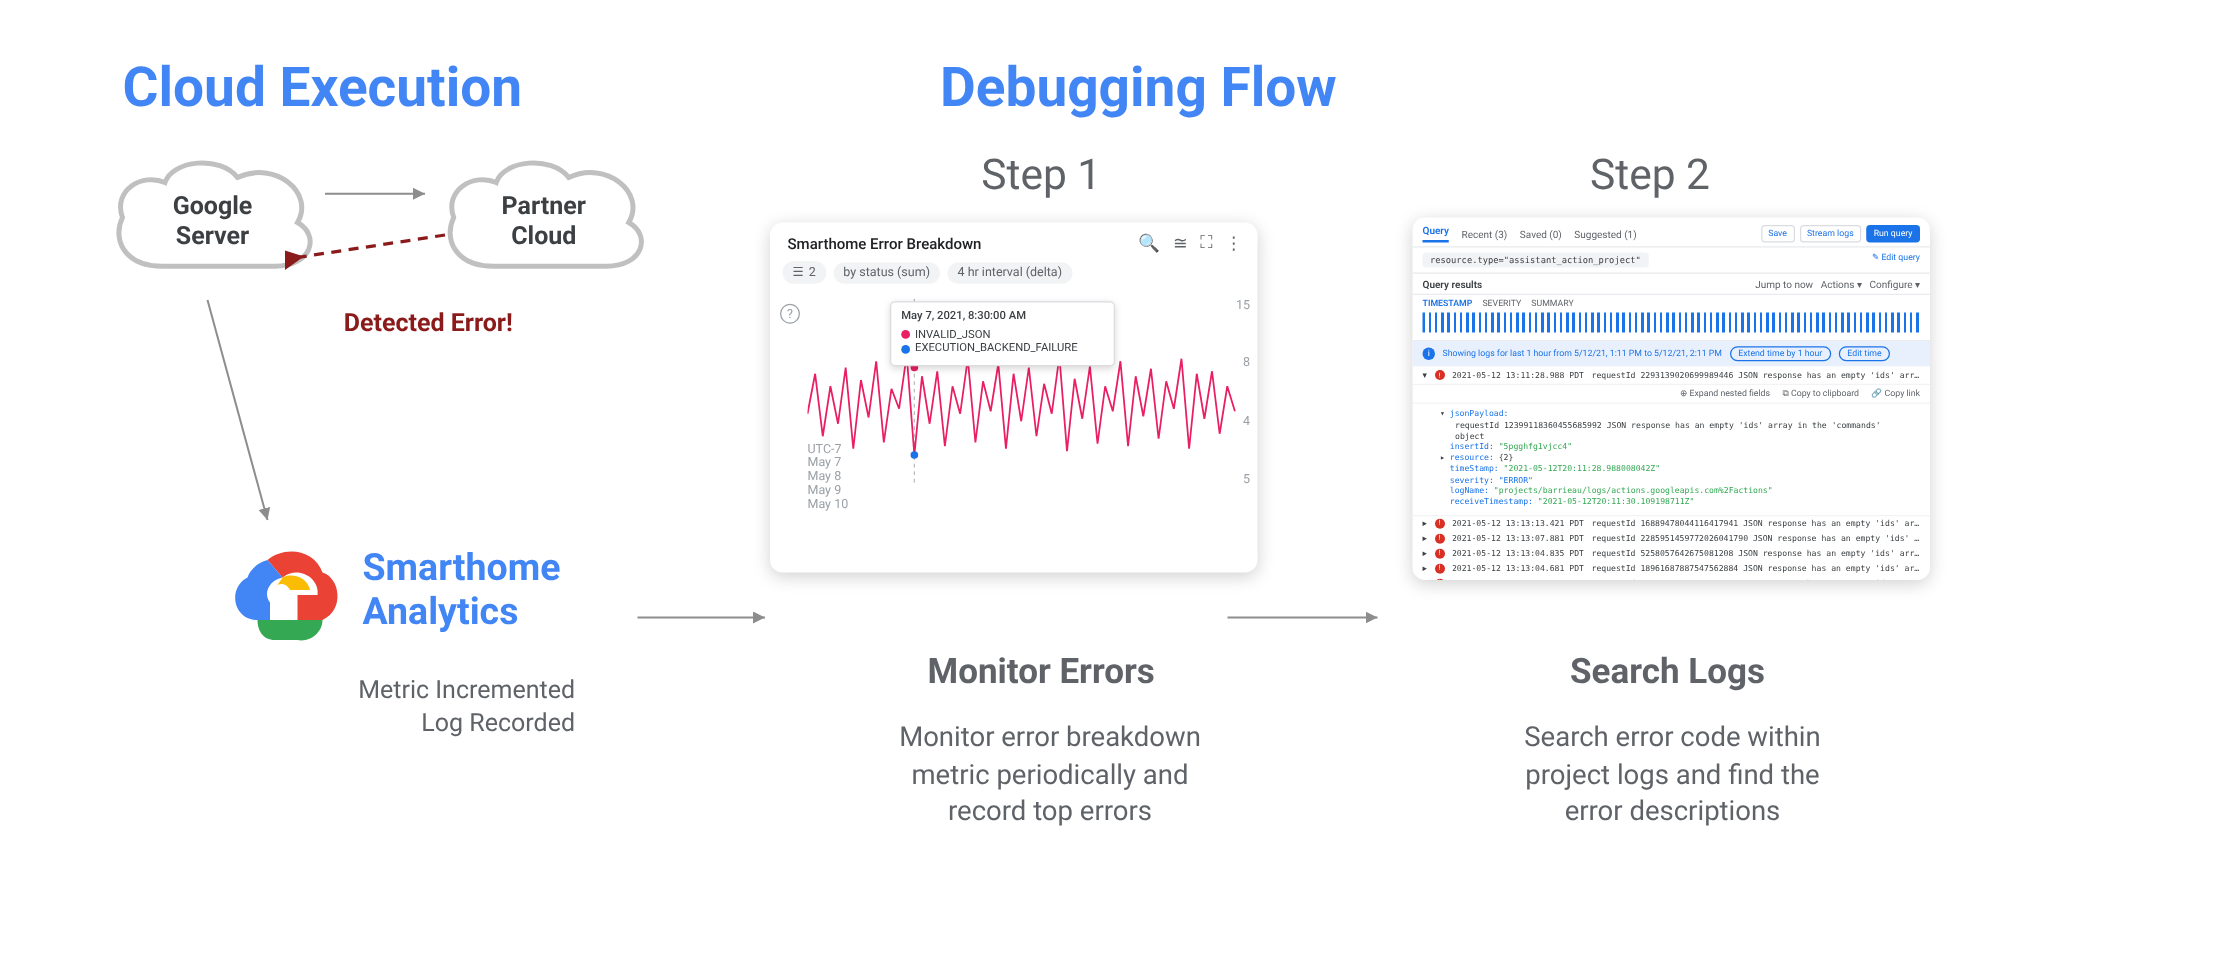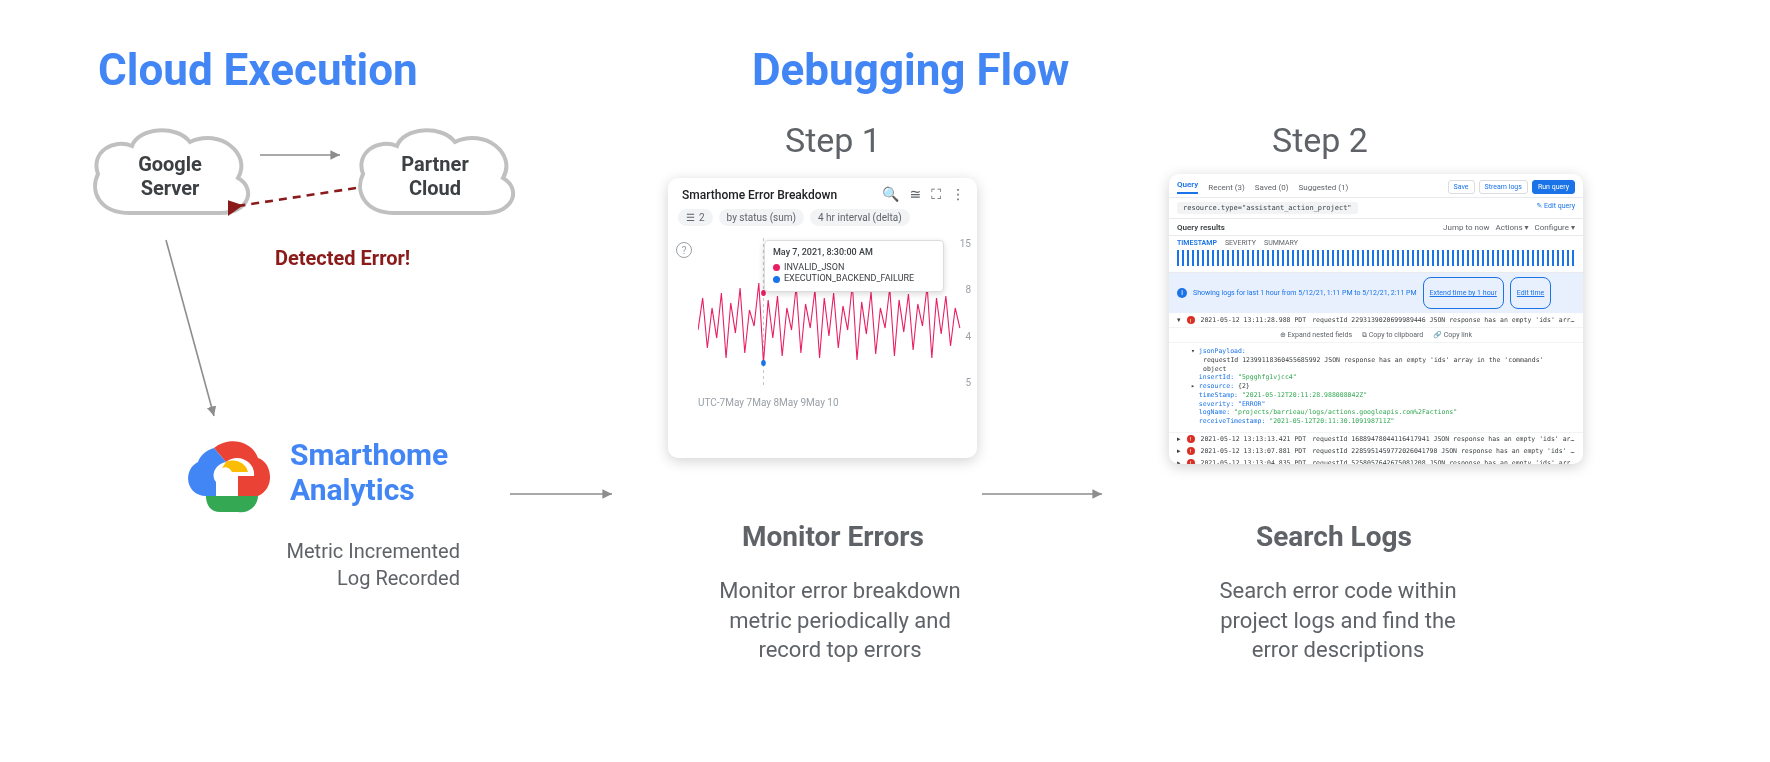--- a/index.html
+++ b/index.html
@@ -85,71 +85,71 @@
   position: absolute;
   line-height: 1.35;
 }
 .panel {
   position: absolute;
   border-radius: 10px;
   box-shadow: 0 3px 14px rgba(0,0,0,0.18);
   background: #fff;
   overflow: hidden;
 }
-.chart-panel { width: 309px; height: 280px; left: 668px; top: 178px; }
+.chart-panel { width: 390px; height: 280px; left: 616px; top: 178px; }
 .chart-head {
   display: flex; align-items: center; justify-content: space-between;
   padding: 8px 12px 2px 14px;
 }
 .chart-title { font-size: 12px; color:#202124; font-weight:500; }
 .chart-icons { display:flex; gap:10px; color:#5f6368; font-size:14px; }
 .chip-row { display:flex; gap:6px; padding: 4px 10px 8px 10px; align-items:center; }
 .chip {
   background:#f1f3f4; color:#5f6368; font-size:10px;
   border-radius:12px; padding:3px 8px; display:inline-flex; align-items:center;
 }
 .chart-body { position:relative; height: 180px; padding: 4px 14px 0 30px; }
 .yticks { position:absolute; right:6px; top:4px; bottom:26px; display:flex; flex-direction:column; justify-content:space-between; font-size:10px; color:#9aa0a6; text-align:right;margin-left:41px; }
-.xlabels { position:absolute; left:30px; right:14px; bottom:6px; display:flex; font-size:10px; color:#9aa0a6; }
+.xlabels { position:absolute; left:30px; right:14px; bottom:6px; display:flex; justify-content:space-between; font-size:10px; color:#9aa0a6;flex-direction:column; }
 .qmark {
   position:absolute; left:8px; top:8px;
   width:16px; height:16px; border:1px solid #9aa0a6; border-radius:50%;
   font-size:10px; color:#9aa0a6; display:flex; align-items:center; justify-content:center;
 }
 .tooltip {
   position:absolute; left:96px; top:6px;
   background:#fff; border:1px solid #dadce0; border-radius:4px;
   box-shadow: 0 2px 6px rgba(0,0,0,0.15);
   padding:6px 8px; font-size:9px; color:#3c4043; line-height:1.3;
   min-width: 180px;
 }
 .leg-dot { display:inline-block; width:7px; height:7px; border-radius:50%; margin-right:4px; vertical-align:middle; }
 .leg-pink { background:#e91e63; }
 .leg-blue { background:#1a73e8; }
 
-.log-panel { width: 414px; height: 290px; left: 1169px; top: 174px; font-size: 7px; color:#3c4043; }
+.log-panel { width: 414px; height: 290px; left: 1130px; top: 174px; font-size: 7px; color:#3c4043; }
 .log-tabs { display:flex; gap:10px; padding:6px 8px 3px 8px; border-bottom:1px solid #e8eaed; align-items:center; font-size:8px; }
 .log-tab-active { color:#1a73e8; font-weight:600; border-bottom:2px solid #1a73e8; padding-bottom:3px; }
 .log-tab { color:#5f6368; }
 .log-right-btns { margin-left:auto; display:flex; gap:4px; }
 .mini-btn { border:1px solid #dadce0; border-radius:3px; padding:2px 5px; font-size:7px; color:#1a73e8; }
 .mini-btn.primary { background:#1a73e8; color:#fff; border-color:#1a73e8; }
 .log-query { padding:4px 8px; border-bottom:1px solid #e8eaed; }
 .log-query-text { background:#f1f3f4; display:inline-block; padding:2px 6px; border-radius:3px; font-family:monospace; font-size:7px; }
 .edit-q { color:#1a73e8; font-size:7px; float:right; }
 .log-results-bar { display:flex; justify-content:space-between; padding:4px 8px 3px 8px; font-size:8px; border-bottom:1px solid #e8eaed; }
 .log-right-links { display:flex; gap:6px; color:#5f6368; }
 .hist-bar { padding:3px 8px 6px 8px; border-bottom:1px solid #e8eaed; }
 .hist { height:16px; background:repeating-linear-gradient(90deg,#1a73e8 0 2px, transparent 2px 5px); }
 .info-bar { background:#e8f0fe; color:#1a73e8; padding:4px 8px; display:flex; align-items:center; gap:6px; font-size:7px; }
-.info-pill { border:1px solid #1a73e8; border-radius:8px; padding:11px 6px;text-decoration:underline; }
+.info-pill { border:1px solid #1a73e8; border-radius:8px; padding:1px 6px; }
 .log-entry-head { display:flex; gap:6px; padding:3px 8px; border-bottom:1px solid #f1f3f4; align-items:center; }
 .err-dot { width:8px; height:8px; border-radius:50%; background:#d93025; color:#fff; font-size:6px; display:flex; align-items:center; justify-content:center; flex-shrink:0; }
 .mono { font-family:monospace; font-size:6.5px; color:#3c4043; white-space:nowrap; overflow:hidden; text-overflow:ellipsis; }
-.expand-row { display:flex; gap:10px; justify-content:center; padding:3px 8px; color:#5f6368; font-size:7px; border-bottom:1px solid #f1f3f4; }
+.expand-row { display:flex; gap:10px; justify-content:flex-end; padding:3px 8px; color:#5f6368; font-size:7px; border-bottom:1px solid #f1f3f4; }
 .log-block { padding:4px 14px 6px 22px; border-bottom:1px solid #f1f3f4; font-family:monospace; font-size:6.5px; line-height:1.35; }
 .log-key { color:#1a73e8; }
 .log-str { color:#34a853; }
 .log-sev { color:#1a73e8; }
 .log-rows { max-height: 90px; overflow:hidden; }
 .log-row { display:flex; gap:6px; padding:2px 8px; align-items:center; }
 </style>
 </head>
 <body>
 

